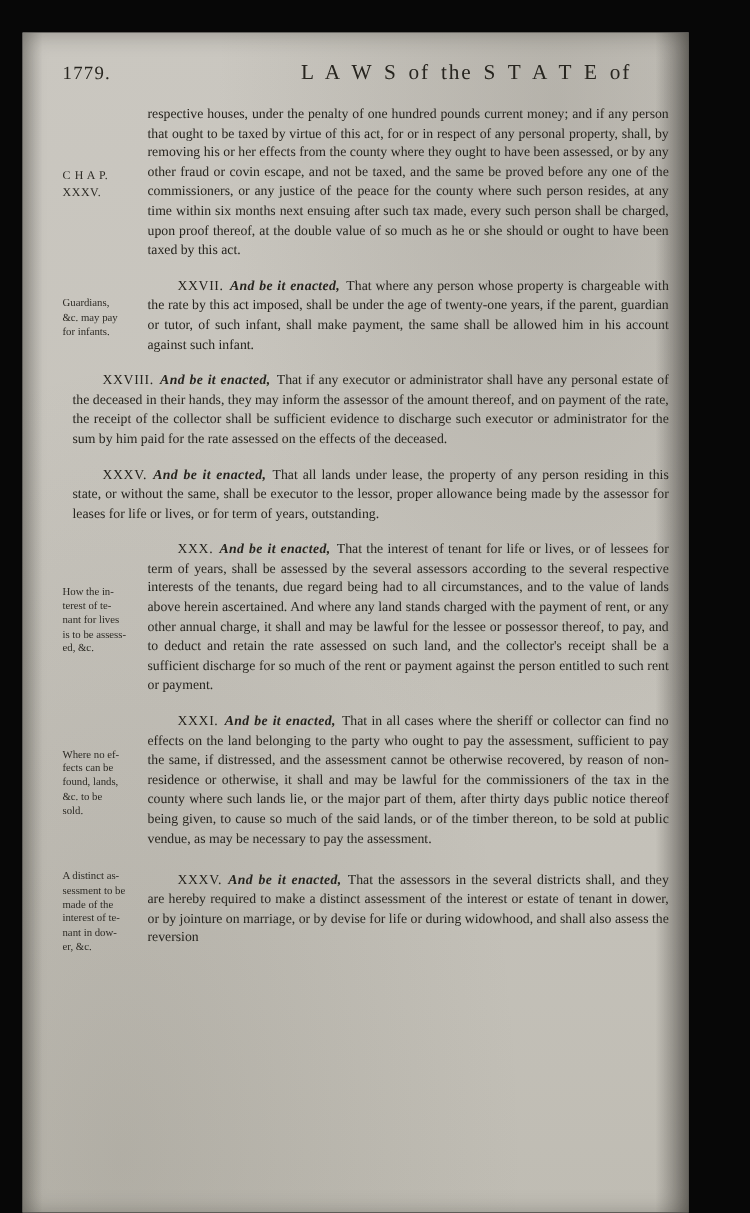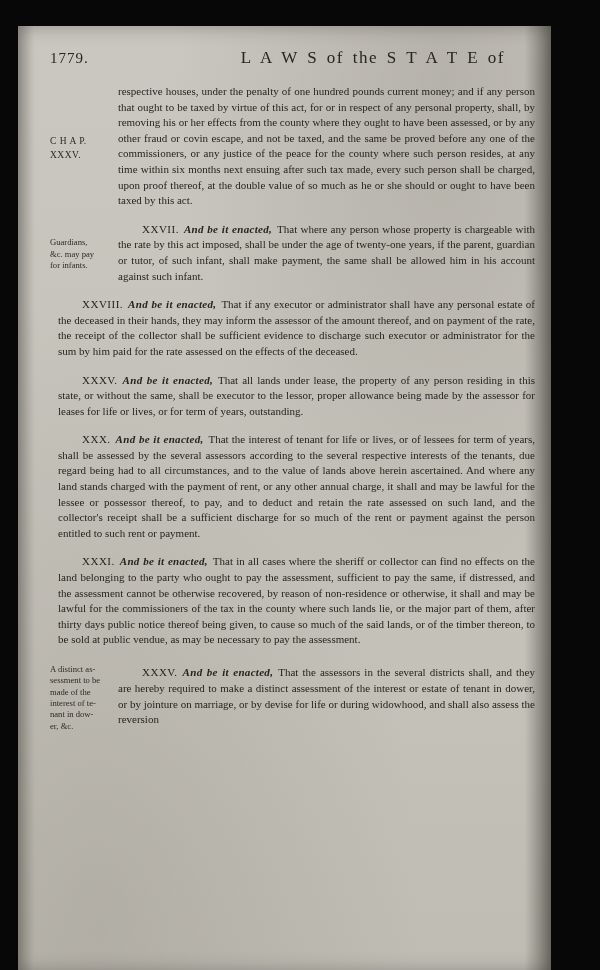--- a/index.html
+++ b/index.html
@@ -111,24 +111,34 @@
 
   <div class="section">
     <p class="para indent"><span class="secnum">XXVIII.</span><span class="enacting">And be it enacted,</span><span>That if any executor or administrator shall have any personal estate of the deceased in their hands, they may inform the assessor of the amount thereof, and on payment of the rate, the receipt of the collector shall be sufficient evidence to discharge such executor or administrator for the sum by him paid for the rate assessed on the effects of the deceased.</span></p>
   </div>
 
   <div class="section">
     <p class="para indent"><span class="secnum">XXXV.</span><span class="enacting">And be it enacted,</span><span>That all lands under lease, the property of any person residing in this state, or without the same, shall be executor to the lessor, proper allowance being made by the assessor for leases for life or lives, or for term of years, outstanding.</span></p>
   </div>
 
   <div class="section">
+    <div class="sidenote">How the in-
+terest of te-
+nant for lives
+is to be assess-
+ed, &amp;c.</div>
     <p class="para indent"><span class="secnum">XXX.</span><span class="enacting">And be it enacted,</span><span>That the interest of tenant for life or lives, or of lessees for term of years, shall be assessed by the several assessors according to the several respective interests of the tenants, due regard being had to all circumstances, and to the value of lands above herein ascertained. And where any land stands charged with the payment of rent, or any other annual charge, it shall and may be lawful for the lessee or possessor thereof, to pay, and to deduct and retain the rate assessed on such land, and the collector's receipt shall be a sufficient discharge for so much of the rent or payment against the person entitled to such rent or payment.</span></p>
   </div>
 
   <div class="section">
+    <div class="sidenote">Where no ef-
+fects can be
+found, lands,
+&amp;c. to be
+sold.</div>
     <p class="para indent"><span class="secnum">XXXI.</span><span class="enacting">And be it enacted,</span><span>That in all cases where the sheriff or collector can find no effects on the land belonging to the party who ought to pay the assessment, sufficient to pay the same, if distressed, and the assessment cannot be otherwise recovered, by reason of non-residence or otherwise, it shall and may be lawful for the commissioners of the tax in the county where such lands lie, or the major part of them, after thirty days public notice thereof being given, to cause so much of the said lands, or of the timber thereon, to be sold at public vendue, as may be necessary to pay the assessment.</span></p>
   </div>
 
   <div class="section">
     <div class="sidenote">A distinct as-
 sessment to be
 made of the
 interest of te-
 nant in dow-
 er, &amp;c.</div>

